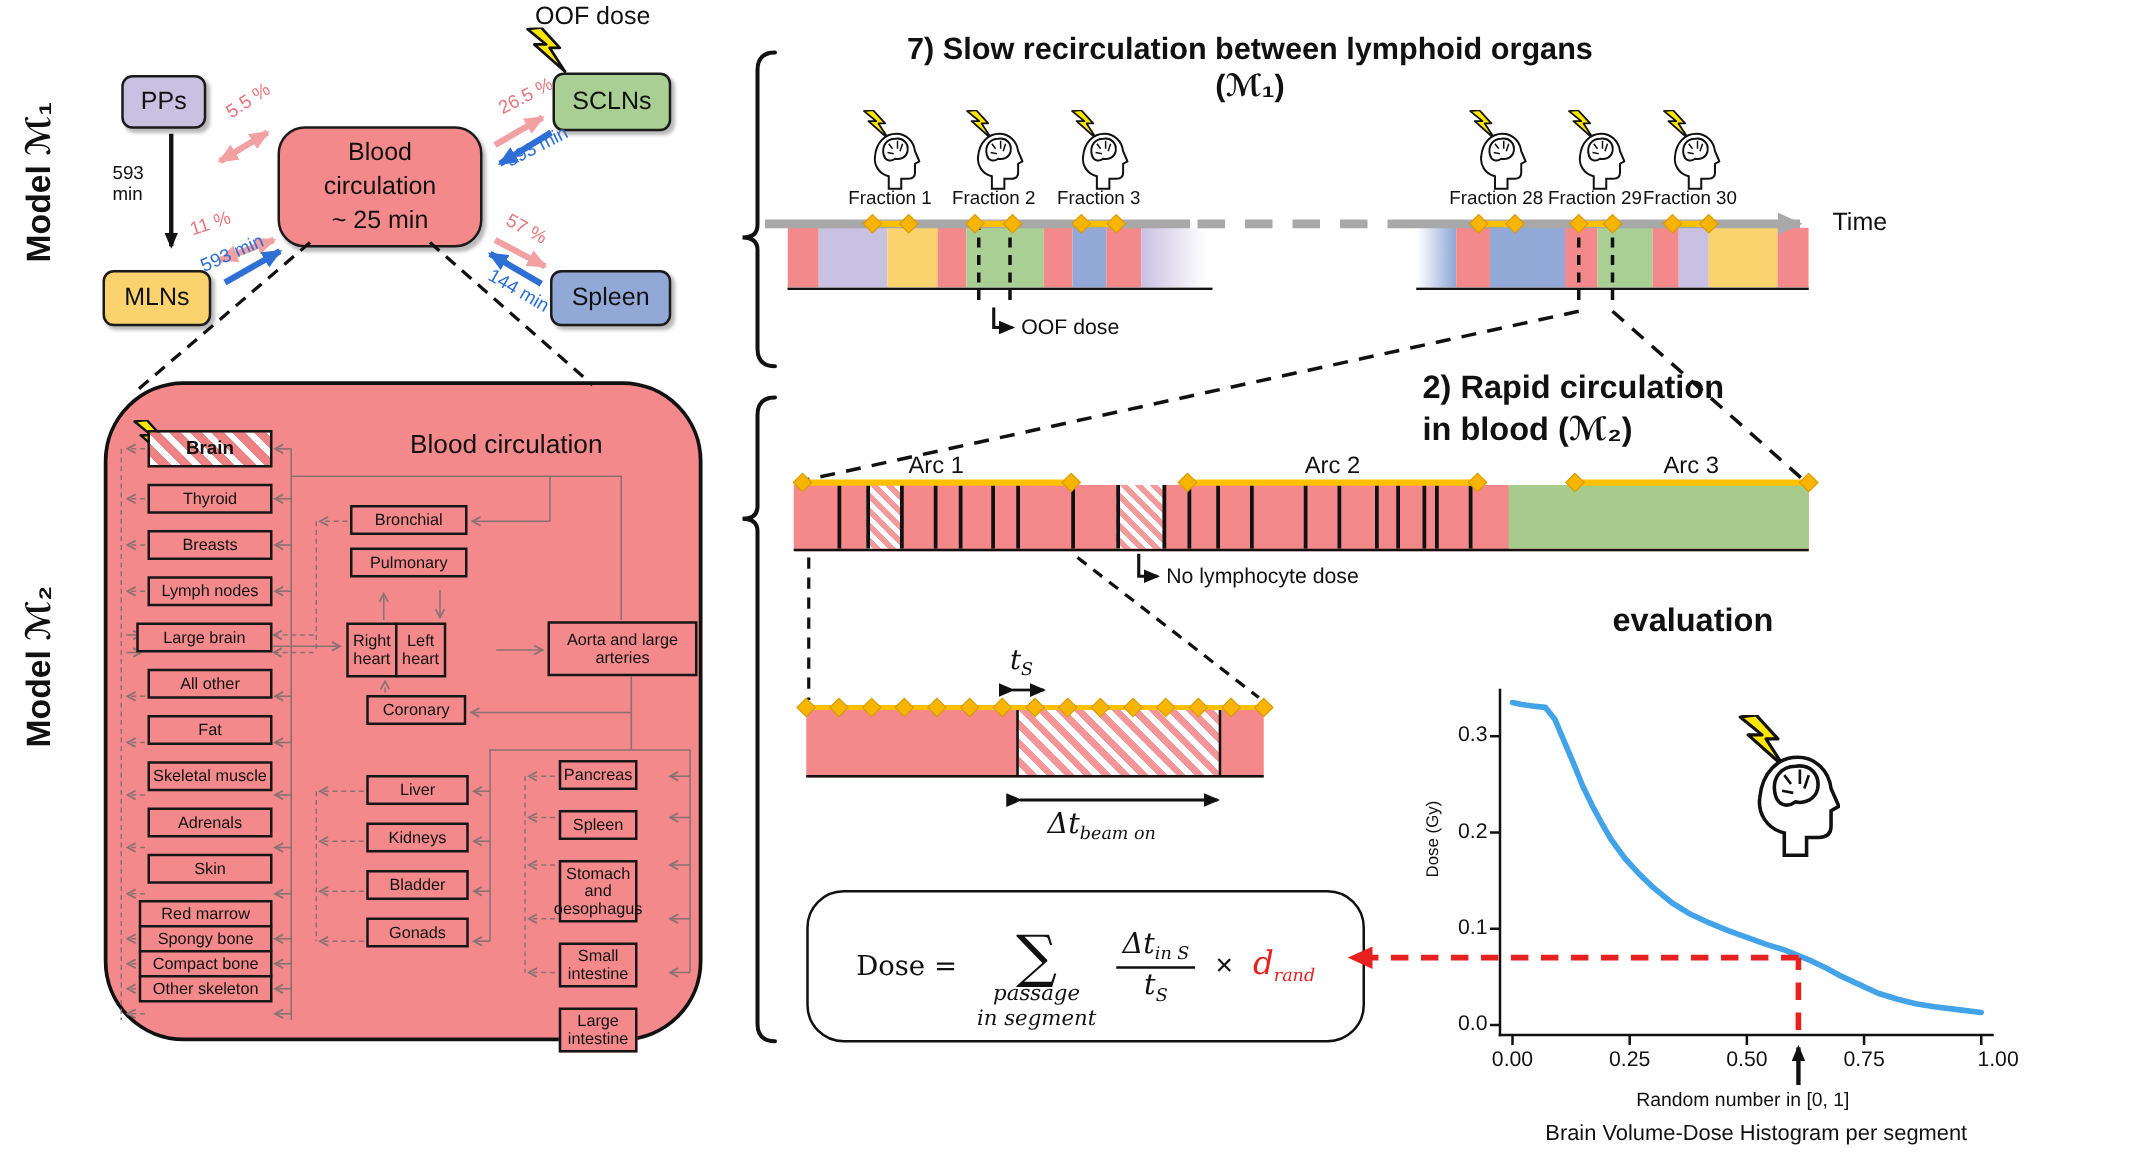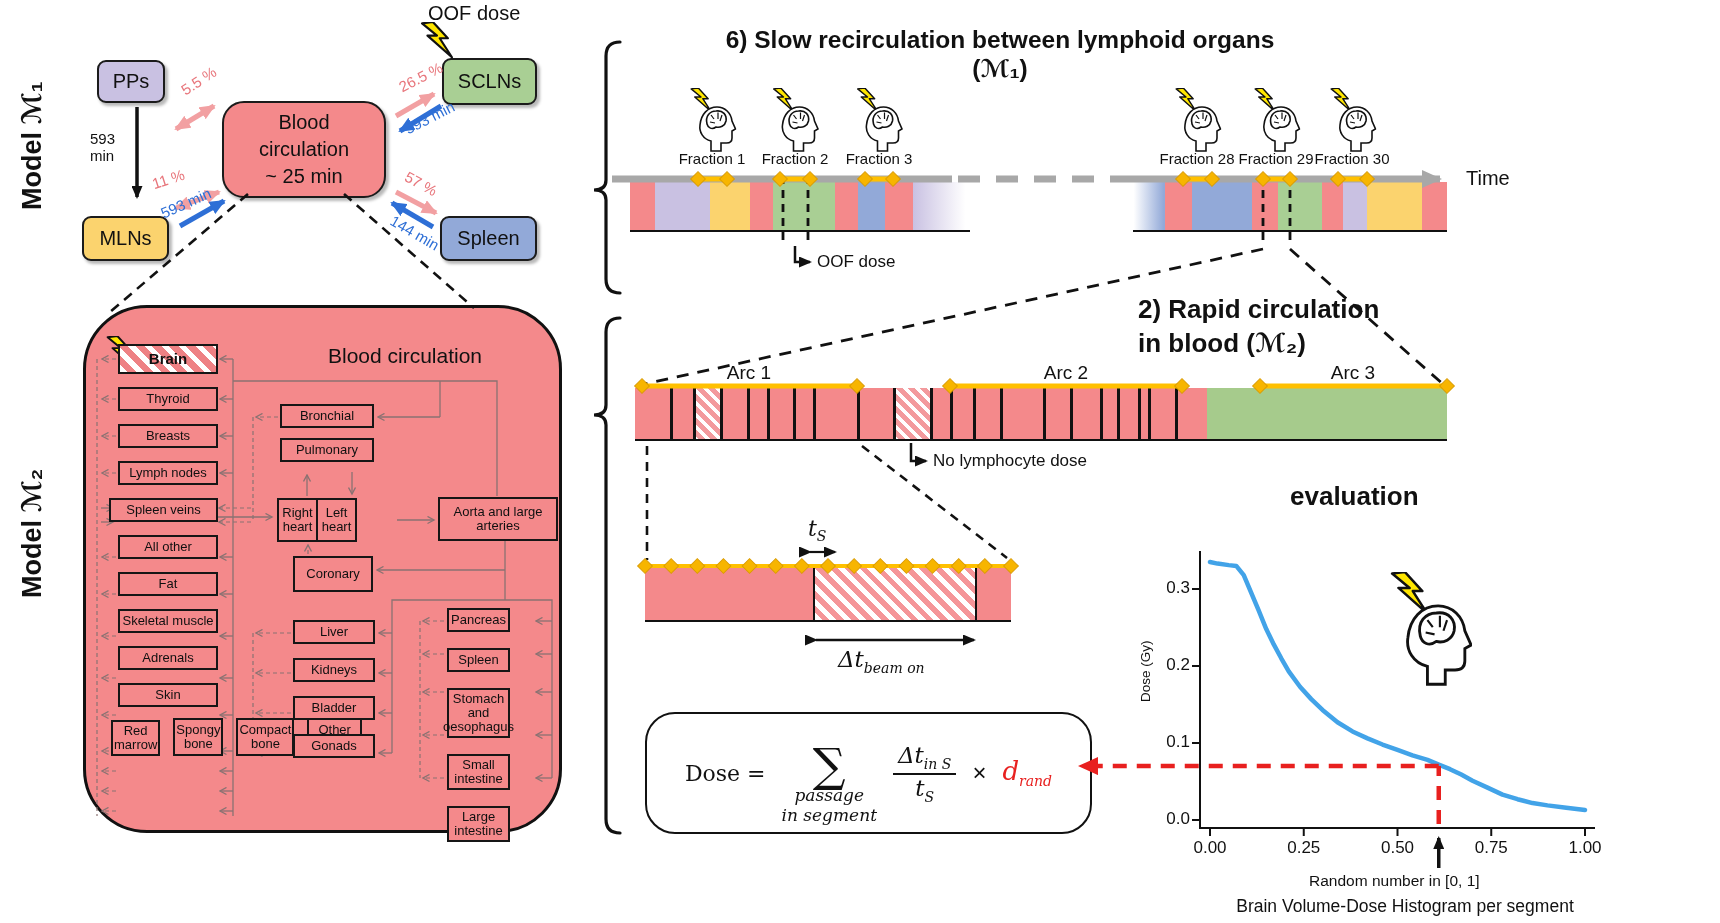--- a/index.html
+++ b/index.html
@@ -43,21 +43,21 @@
   .ocol{position:absolute;display:flex;flex-direction:column;z-index:6;}
   .obox{border:2px solid #161616;background:var(--red);display:flex;align-items:center;justify-content:center;
         text-align:center;font-size:13px;line-height:1.08;color:#101010;padding:2px 1px;min-height:24px;}
   .brainbox{background:repeating-linear-gradient(45deg,#fff 0 5px,#EE8184 5px 12px);font-weight:700;font-size:15px;min-height:30px;}
   .wide{margin-left:-9px;}
   .skel{margin-top:-2px;min-height:21px;margin-left:-7px;}
   .skel:first-child{margin-top:0;}
   .heart{width:41px;height:44px;flex:none;}
   .heart+.heart{margin-left:-2px;}
   #m2-left{left:118px;top:344px;width:100px;gap:13px;}
-  #m2-skel{left:0;top:0;position:static;display:flex;gap:20px;}
+  #m2-skel{left:0;top:0;position:static;display:flex;flex-direction:column;}
   #m2-midtop{left:280px;top:404px;width:94px;gap:10px;}
   #m2-hearts{left:277px;top:498px;flex-direction:row;}
   #m2-midbot{left:293px;top:620px;width:82px;gap:14px;}
   #m2-right{left:447px;top:608px;width:63px;gap:16px;}
   .onebox{position:absolute;z-index:6;}
   #m2title{position:absolute;left:300px;top:344px;width:210px;text-align:center;font-size:21px;z-index:6;}
   
   .edge{position:absolute;font-size:15px;white-space:nowrap;transform-origin:left top;z-index:7;}
   .pink{color:var(--pink_text);} .bluet{color:var(--blue_arrow);}
   
@@ -86,21 +86,21 @@
   svg#overlay{position:absolute;left:0;top:0;z-index:5;pointer-events:none;}
 </style>
 </head>
 <body>
 
 <div class="stage">
 
   <span class="vlabel" style="left:16px;top:210px;">Model ℳ₁</span>
   <span class="vlabel" style="left:16px;top:598px;">Model ℳ₂</span>
 
-  <div class="title" style="left:700px;top:26px;width:600px;text-align:center;font-size:24.5px;">6) Slow recirculation between lymphoid organs (ℳ₁)</div>
+  <div class="title" style="left:700px;top:26px;width:600px;text-align:center;font-size:24.5px;">7) Slow recirculation between lymphoid organs (ℳ₁)</div>
   <div class="title" style="left:1138px;top:292px;font-size:26px;line-height:34px;">
     <div>2) Rapid circulation</div>
     <div>in blood (ℳ₂)</div>
   </div>
   <div class="title" style="left:1290px;top:478px;font-size:26px;line-height:36px;">
     <div>evaluation</div>
   </div>
 
   <div class="title" style="left:428px;top:2px;font-size:20px;font-weight:400;">OOF dose</div>
   <div class="m1box" style="left:97px;top:60px;width:68px;height:43px;background:var(--lavender);">PPs</div>
@@ -192,42 +192,42 @@
   <span class="mlab serifit" style="left:808px;top:516px;"><span>t</span><sub>S</sub></span>
   <span class="mlab serifit" style="left:838px;top:646px;font-size:23px;"><span>Δt</span><sub>beam on</sub></span>
 
   <div id="m2box"></div>
   <div id="m2title">Blood circulation</div>
   <div class="ocol" id="m2-left">
       <div class="obox brainbox">Brain</div>
       <div class="obox">Thyroid</div>
       <div class="obox">Breasts</div>
       <div class="obox">Lymph nodes</div>
-      <div class="obox wide">Spleen veins</div>
+      <div class="obox wide">Large brain</div>
       <div class="obox">All other</div>
       <div class="obox">Fat</div>
       <div class="obox">Skeletal muscle</div>
       <div class="obox">Adrenals</div>
       <div class="obox">Skin</div>
       <div id="m2-skel">
         <div class="obox skel">Red marrow</div>
         <div class="obox skel">Spongy bone</div>
         <div class="obox skel">Compact bone</div>
         <div class="obox skel">Other skeleton</div>
       </div>
     </div>
   <div class="ocol" id="m2-midtop">
       <div class="obox">Bronchial</div>
       <div class="obox">Pulmonary</div>
     </div>
   <div class="ocol" id="m2-hearts">
       <div class="obox heart">Right heart</div>
       <div class="obox heart">Left heart</div>
     </div>
-  <div class="obox onebox" style="left:293px;top:556px;width:80px;height:36px;">Coronary</div>
+  <div class="obox onebox" style="left:293px;top:556px;width:80px;height:24px;">Coronary</div>
   <div class="obox onebox" style="left:438px;top:497px;width:120px;height:44px;">Aorta and large arteries</div>
   <div class="ocol" id="m2-midbot">
       <div class="obox">Liver</div>
       <div class="obox">Kidneys</div>
       <div class="obox">Bladder</div>
       <div class="obox">Gonads</div>
     </div>
   <div class="ocol" id="m2-right">
       <div class="obox">Pancreas</div>
       <div class="obox">Spleen</div>
@@ -482,14 +482,14 @@
       <use href="#dia" x="1367" y="179"></use>
     </svg>
 <div class="tick ytick" style="left: 1138px; top: 809px; width: 52px;">0.0</div>
     <div class="tick ytick" style="left: 1138px; top: 732px; width: 52px;">0.1</div>
     <div class="tick ytick" style="left: 1138px; top: 655px; width: 52px;">0.2</div>
     <div class="tick ytick" style="left: 1138px; top: 578px; width: 52px;">0.3</div>
     <div class="tick" style="left: 1180px; top: 838px; width: 60px; text-align: center;">0.00</div>
     <div class="tick" style="left: 1273.75px; top: 838px; width: 60px; text-align: center;">0.25</div>
     <div class="tick" style="left: 1367.5px; top: 838px; width: 60px; text-align: center;">0.50</div>
     <div class="tick" style="left: 1461.25px; top: 838px; width: 60px; text-align: center;">0.75</div>
-    <div class="tick" style="left: 1555px; top: 838px; width: 60px; text-align: center;">1.00</div>
+    <div class="tick" style="left: 1555px; top: 838px; width: 60px; text-align: right;">1.00</div>
   </div>
 
 </body></html>

